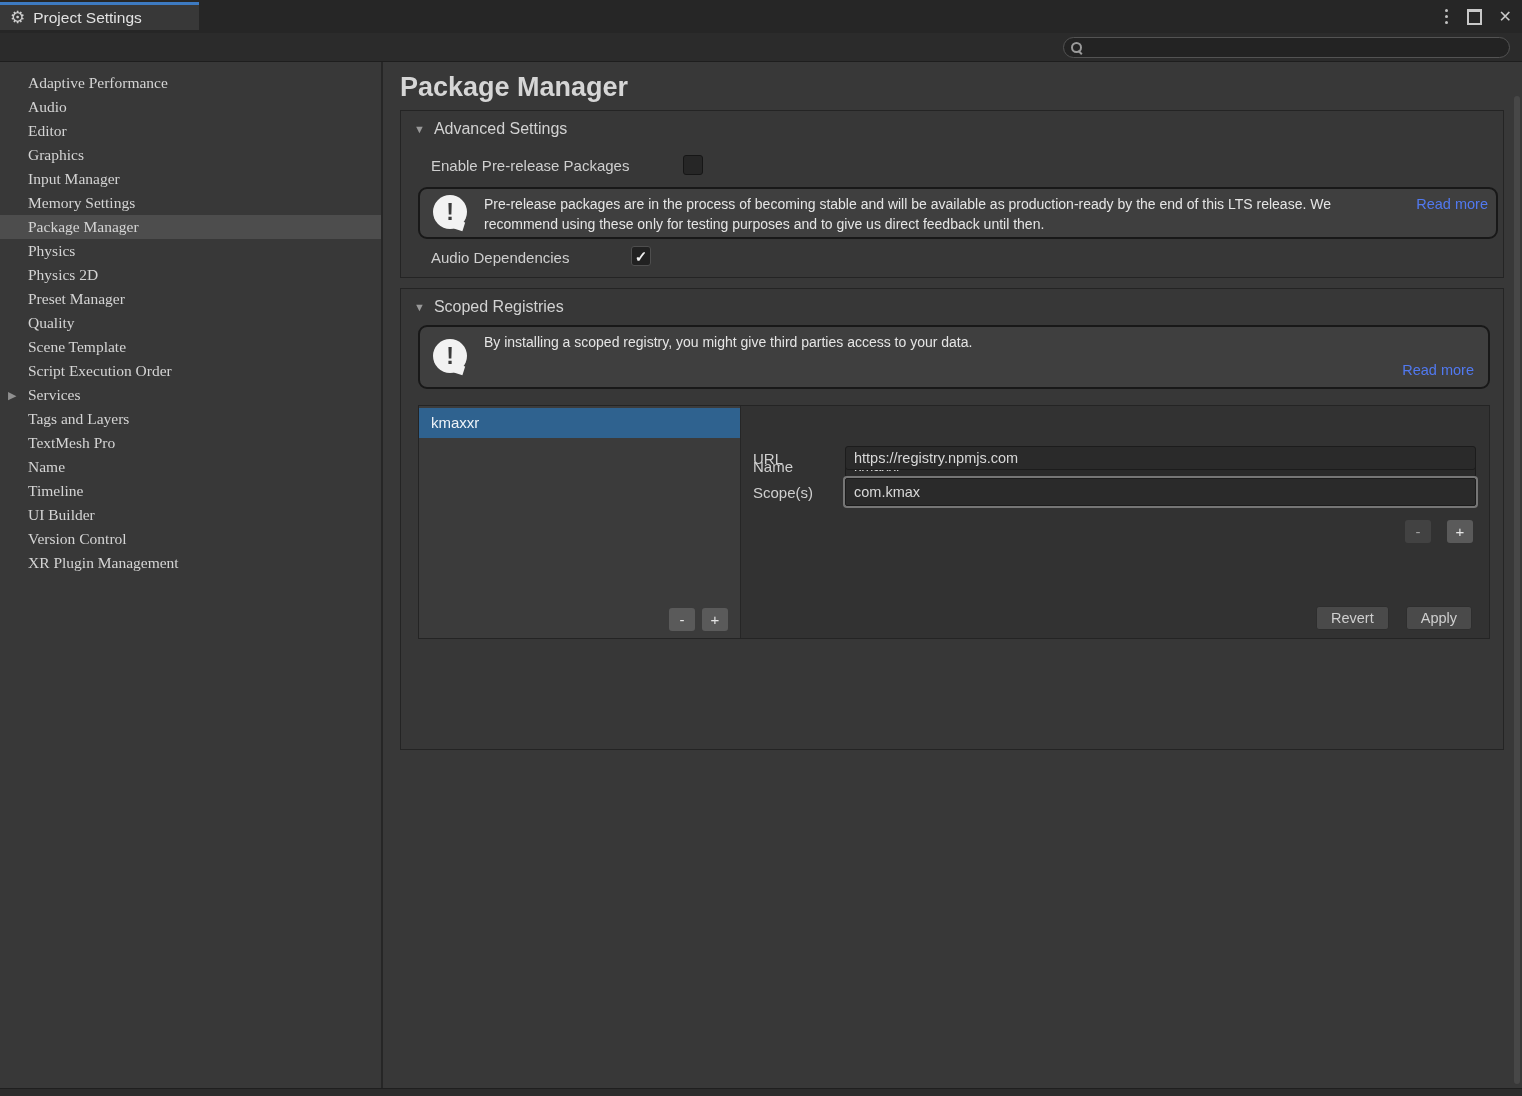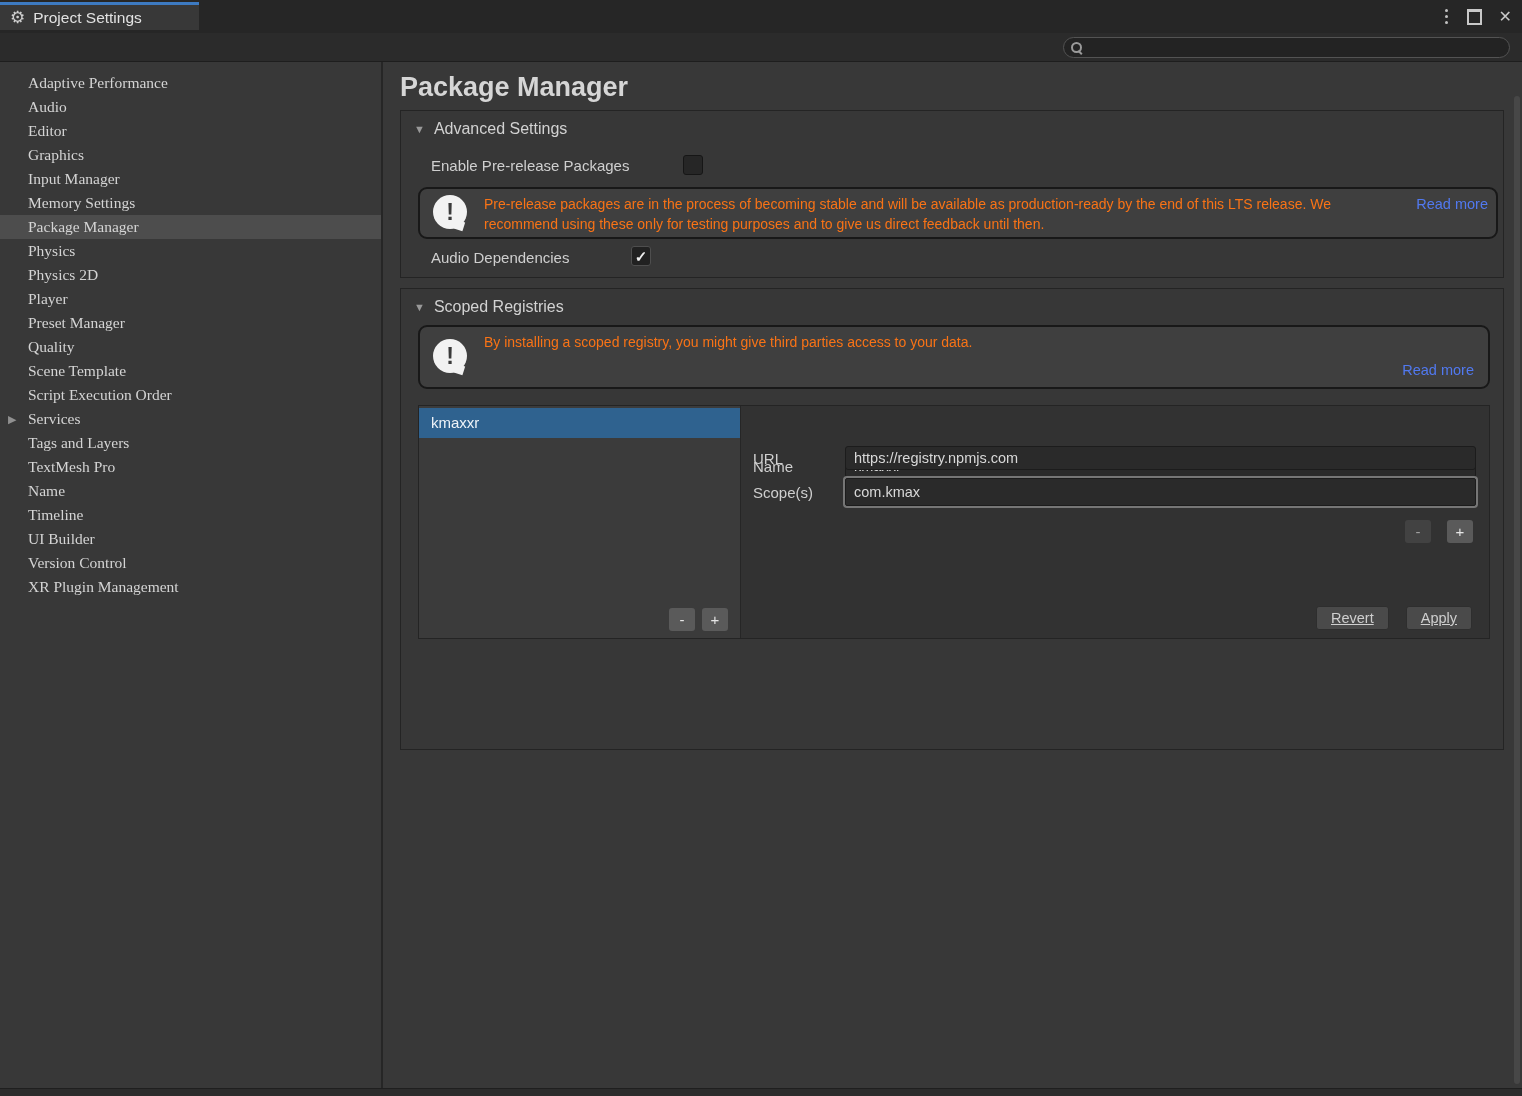--- a/index.html
+++ b/index.html
@@ -48,21 +48,21 @@
   .checkbox.checked .check{color:#eee;font-size:15px;font-weight:bold;line-height:1;}
   
   .infobox{position:absolute;background:#3f3f3f;border:2px solid #181818;border-radius:9px;box-sizing:border-box;}
   .info1{left:17px;top:76px;width:1080px;height:52px;}
   .info2{left:17px;top:36px;width:1072px;height:64px;}
   .bubble{position:absolute;left:13px;top:50%;transform:translateY(-50%);width:36px;height:36px;}
   .bubble .circle{position:absolute;left:0;top:0;width:34px;height:34px;border-radius:50%;background:#f2f2f2;
        display:flex;align-items:center;justify-content:center;}
   .bubble .tail{position:absolute;left:22px;top:26px;width:9px;height:9px;background:#f2f2f2;transform:rotate(18deg);}
   .bubble .excl{color:#3a3a3a;font-weight:bold;font-size:23px;line-height:1;position:relative;z-index:1;}
-  .info-text{position:absolute;left:64px;top:6px;right:116px;font-size:14px;line-height:1.42;color:#f97316;}
+  .info-text{position:absolute;left:64px;top:6px;right:116px;font-size:14px;line-height:1.42;color:#e5e5e5;}
   .readmore{position:absolute;color:#5179F0;font-size:14.5px;cursor:pointer;}
   .rm1{right:8px;top:7px;}
   .rm2{right:14px;bottom:9px;}
   .adv-enable-label{position:absolute;left:30px;top:46px;}
   .adv-enable-cb{position:absolute;left:282px;top:44px;}
   .adv-showdep-label{position:absolute;left:30px;top:138px;}
   .adv-showdep-cb{position:absolute;left:230px;top:135px;}
   
   .split{position:absolute;left:17px;top:116px;width:1072px;height:234px;border:1px solid #242424;box-sizing:border-box;display:flex;background:#323232;}
   .reglist{position:relative;width:322px;background:#3b3b3b;border-right:1px solid #262626;box-sizing:border-box;padding-top:2px;}
@@ -76,21 +76,21 @@
   .frow-name{top:8px;margin-top:40px;}
   .frow-url{top:40px;}
   .frow-scope{top:72px;height:28px;}
   .fieldrow .flabel{width:92px;font-size:15px;color:#cfcfcf;flex:0 0 auto;}
   .tfield{flex:1;height:24px;background:#2a2a2a;border:1px solid #1c1c1c;border-radius:3px;box-sizing:border-box;
       color:#d8d8d8;font-size:14.5px;padding:0 8px;font-family:"Liberation Sans",sans-serif;outline:none;}
   .tfield.focusring{height:28px;box-shadow:0 0 0 2px #767676;border-radius:2px;}
   .detail-btns{position:absolute;right:16px;top:114px;display:flex;gap:16px;}
   .action-btns{position:absolute;right:17px;bottom:8px;display:flex;gap:17px;}
   .pushbtn{height:24px;background:#4a4a4a;border:1px solid #2e2e2e;border-radius:3px;color:#cfcfcf;font-size:14.5px;
-      padding:0 14px;cursor:pointer;font-family:"Liberation Sans",sans-serif;text-decoration:underline;}
+      padding:0 14px;cursor:pointer;font-family:"Liberation Sans",sans-serif;}
   
   .vscroll{position:absolute;left:1514px;top:96px;width:6px;height:988px;background:#474747;border-radius:3px;}
   .bottombar{position:absolute;left:0;top:1088px;width:1522px;height:8px;background:#2c2c2c;border-top:1px solid #1f1f1f;box-sizing:border-box;}
 </style>
 </head>
 <body>
 
 <div class="titlebar">
   <div class="tab">
     <span class="gear">⚙</span>
@@ -117,21 +117,20 @@
 <div class="sidebar">
   <div class="side-item"><span>Adaptive Performance</span></div>
   <div class="side-item"><span>Audio</span></div>
   <div class="side-item"><span>Editor</span></div>
   <div class="side-item"><span>Graphics</span></div>
   <div class="side-item"><span>Input Manager</span></div>
   <div class="side-item"><span>Memory Settings</span></div>
   <div class="side-item selected"><span>Package Manager</span></div>
   <div class="side-item"><span>Physics</span></div>
   <div class="side-item"><span>Physics 2D</span></div>
-  <div class="side-item"><span>Player</span></div>
   <div class="side-item"><span>Preset Manager</span></div>
   <div class="side-item"><span>Quality</span></div>
   <div class="side-item"><span>Scene Template</span></div>
   <div class="side-item"><span>Script Execution Order</span></div>
   <div class="side-item">
     <span class="fold-closed">▶</span>
     <span>Services</span>
   </div>
   <div class="side-item"><span>Tags and Layers</span></div>
   <div class="side-item"><span>TextMesh Pro</span></div>

